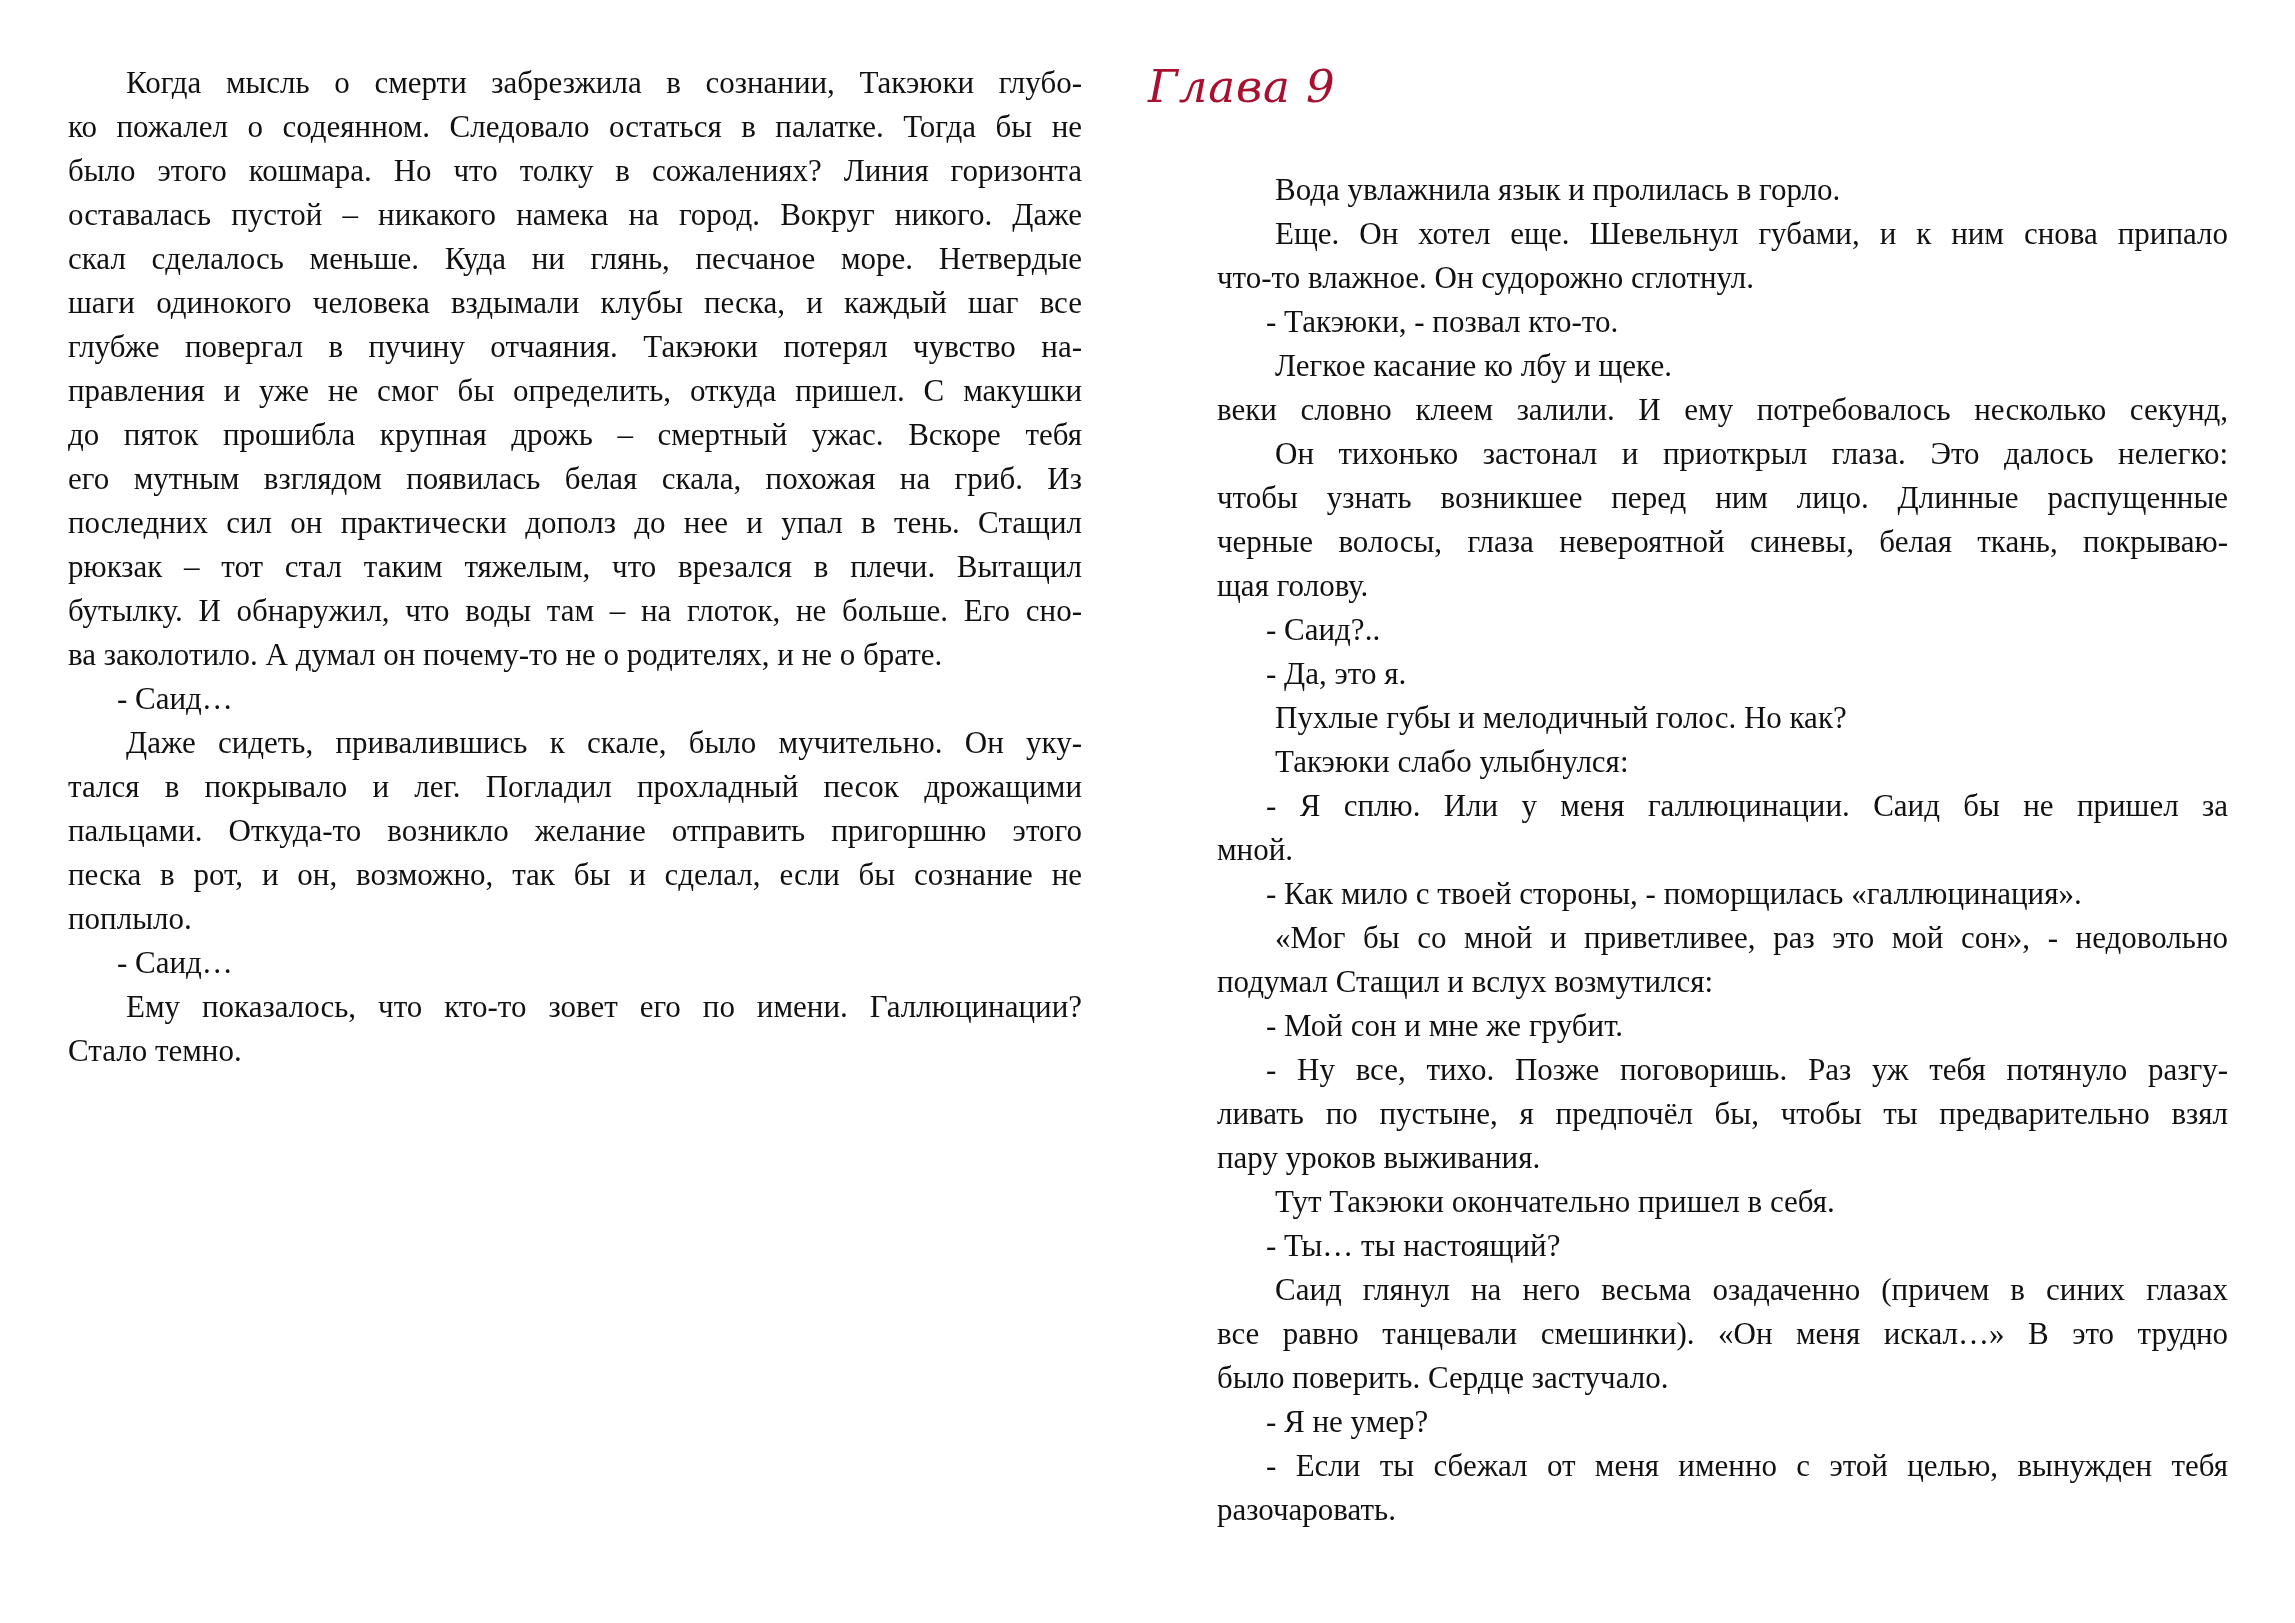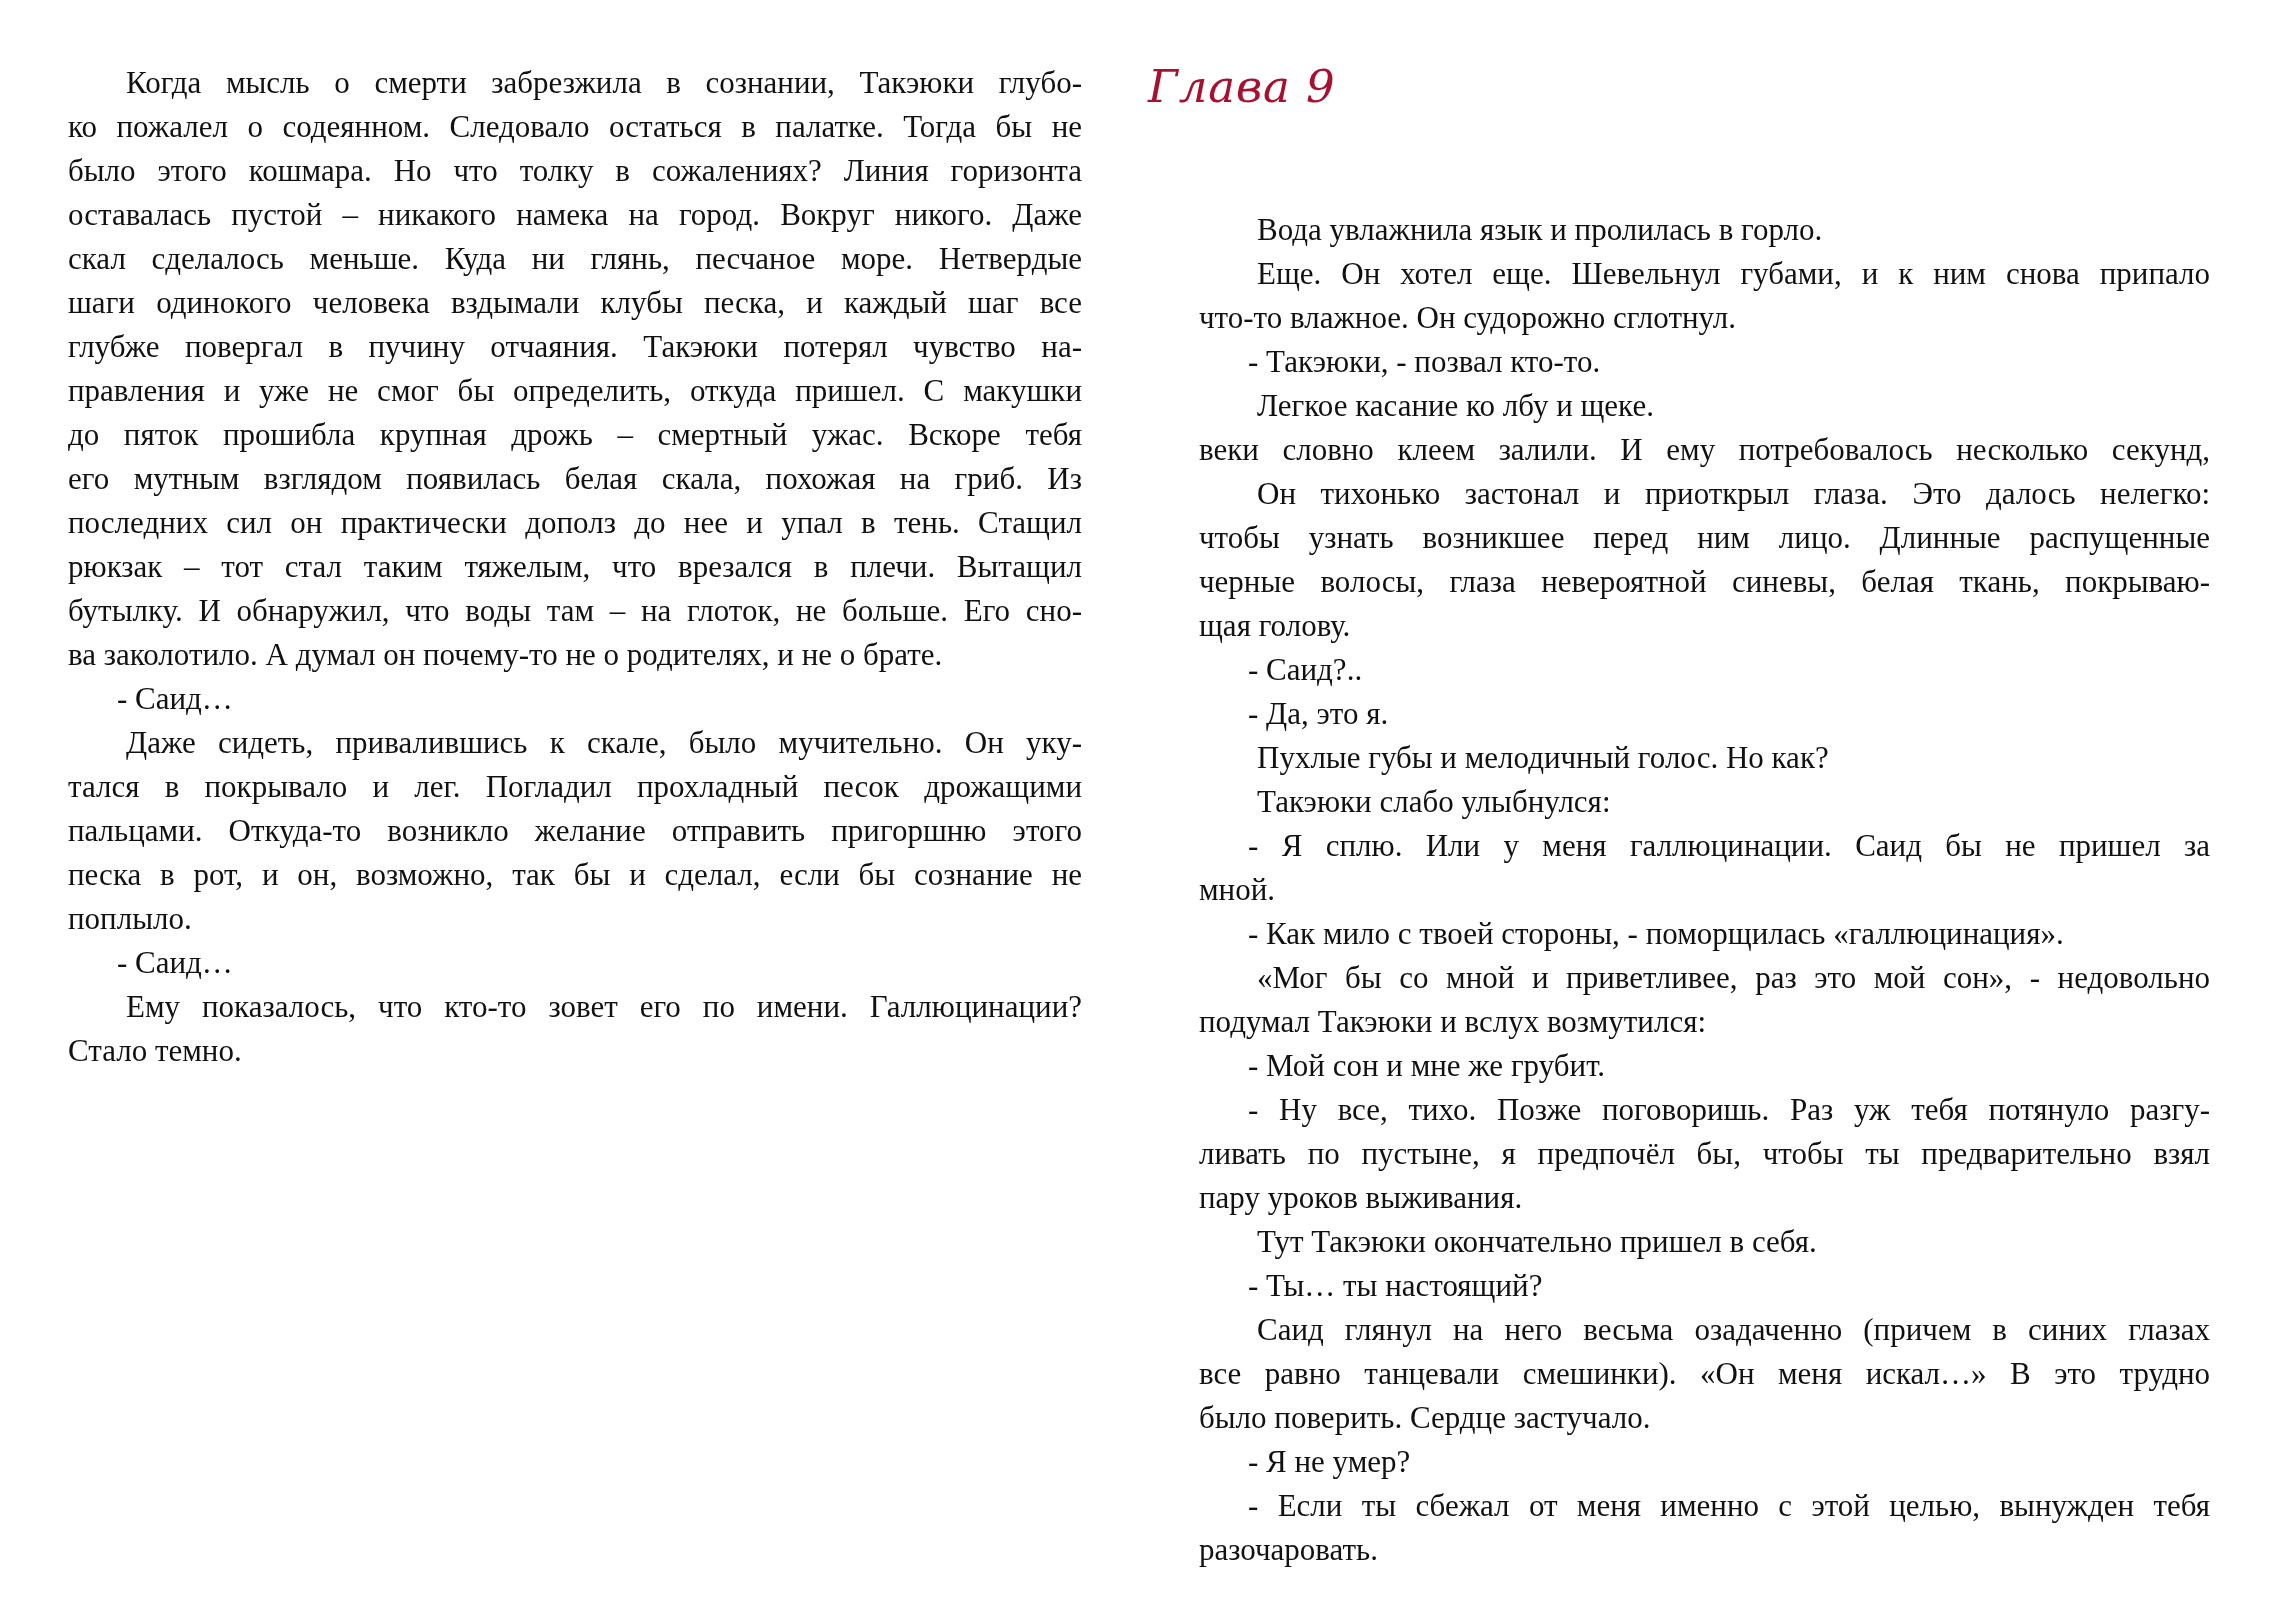--- a/index.html
+++ b/index.html
@@ -8,21 +8,21 @@
   .page-left { left: 0; width: 1148px; }
   .page-right { left: 1148px; width: 1148px; }
   .text-block {
     position: absolute;
     font-family: "Liberation Serif", "DejaVu Serif", serif;
     font-size: 31px;
     line-height: 44px;
     color: #111111;
   }
   .left-block { left: 68px; top: 61px; width: 1014px; }
-  .right-block { left: 51px; top: 168px; width: 1011px; margin-top: 40px; }
+  .right-block { left: 69px; top: 168px; width: 1011px; }
   .line { display: block; white-space: nowrap; height: 44px; }
   .line.just { text-align: justify; text-align-last: justify; white-space: normal; overflow: hidden; }
   .line.indent { padding-left: 58px; }
   .line.dash-indent { padding-left: 49px; }
   .chapter-title {
     position: absolute;
     left: 0; width: 1148px; top: 60px;
     font-family: "DejaVu Serif", "Liberation Serif", serif;
     font-style: italic;
     font-size: 45px;
@@ -75,21 +75,21 @@
       <span class="line just">черные волосы, глаза невероятной синевы, белая ткань, покрываю-</span>
       <span class="line">щая голову.</span>
       <span class="line dash-indent">- Саид?..</span>
       <span class="line dash-indent">- Да, это я.</span>
       <span class="line indent">Пухлые губы и мелодичный голос. Но как?</span>
       <span class="line indent">Такэюки слабо улыбнулся:</span>
       <span class="line just dash-indent">- Я сплю. Или у меня галлюцинации. Саид бы не пришел за</span>
       <span class="line">мной.</span>
       <span class="line dash-indent">- Как мило с твоей стороны, - поморщилась «галлюцинация».</span>
       <span class="line just indent">«Мог бы со мной и приветливее, раз это мой сон», - недовольно</span>
-      <span class="line">подумал Такэюки и вслух возмутился:</span>
+      <span class="line">подумал Стащил и вслух возмутился:</span>
       <span class="line dash-indent">-  Мой сон и мне же грубит.</span>
       <span class="line just dash-indent">- Ну все, тихо. Позже поговоришь. Раз уж тебя потянуло разгу-</span>
       <span class="line just">ливать по пустыне, я предпочёл бы, чтобы ты предварительно взял</span>
       <span class="line">пару уроков выживания.</span>
       <span class="line indent">Тут Такэюки окончательно пришел в себя.</span>
       <span class="line dash-indent">- Ты… ты настоящий?</span>
       <span class="line just indent">Саид глянул на него весьма озадаченно (причем в синих глазах</span>
       <span class="line just">все равно танцевали смешинки). «Он меня искал…»  В это трудно</span>
       <span class="line">было поверить. Сердце застучало.</span>
       <span class="line dash-indent">- Я не умер?</span>

